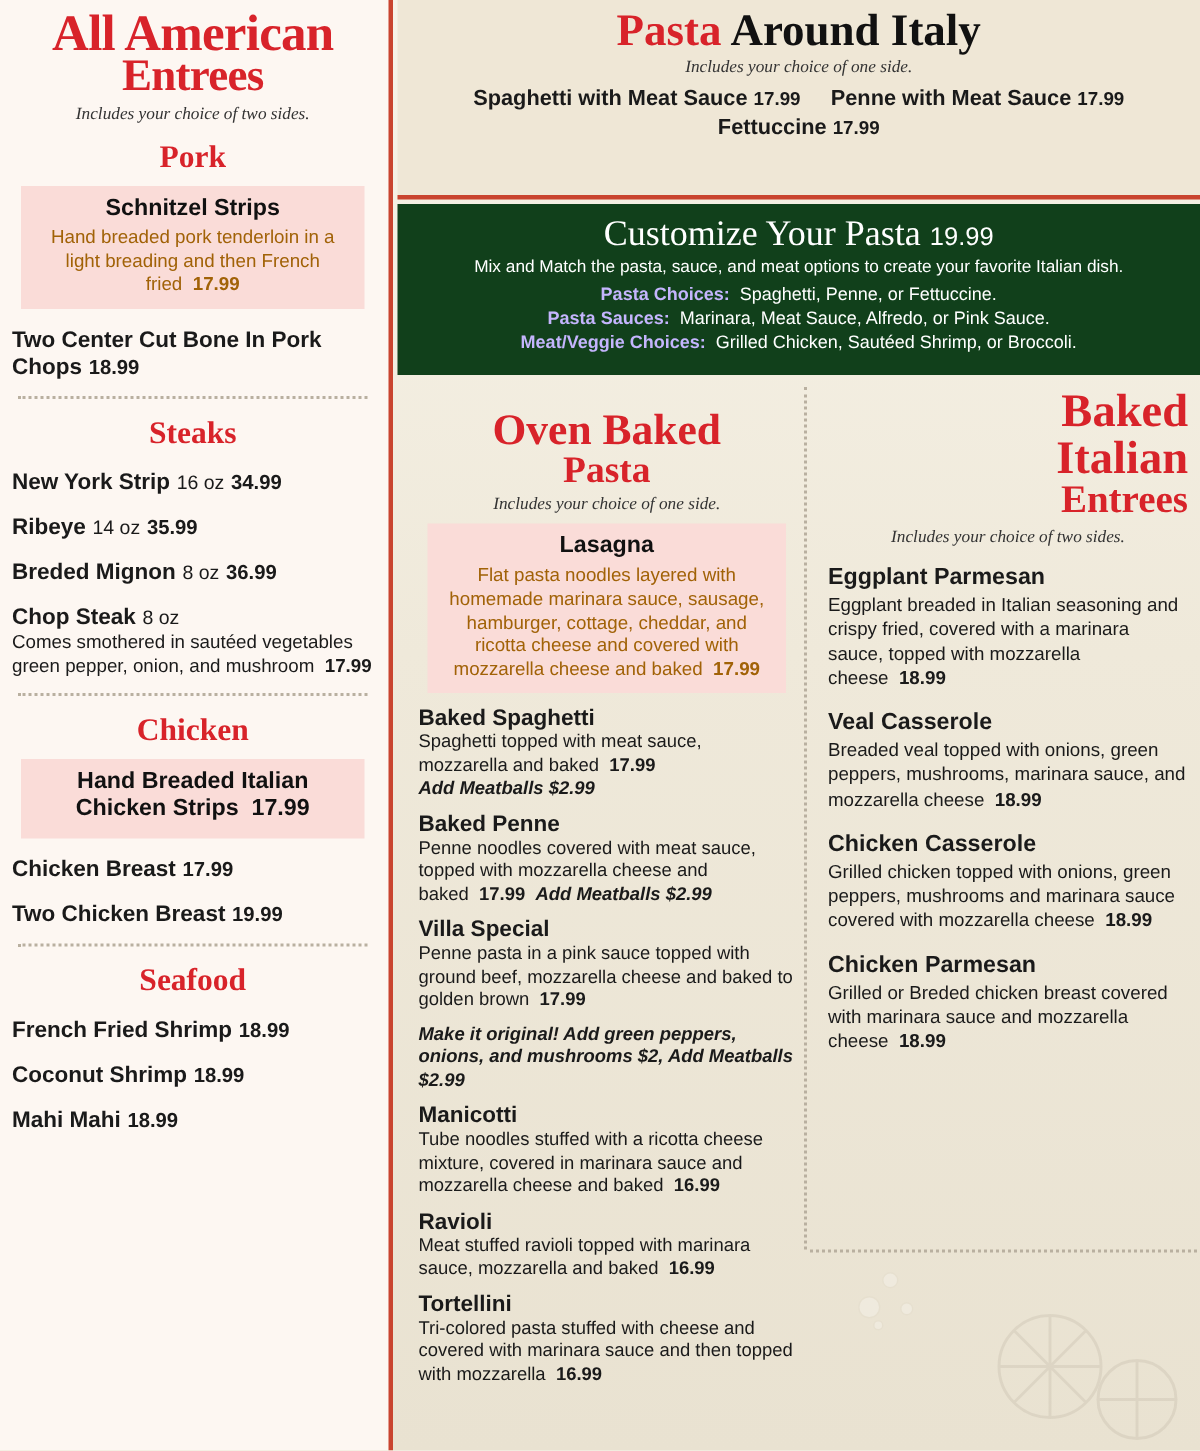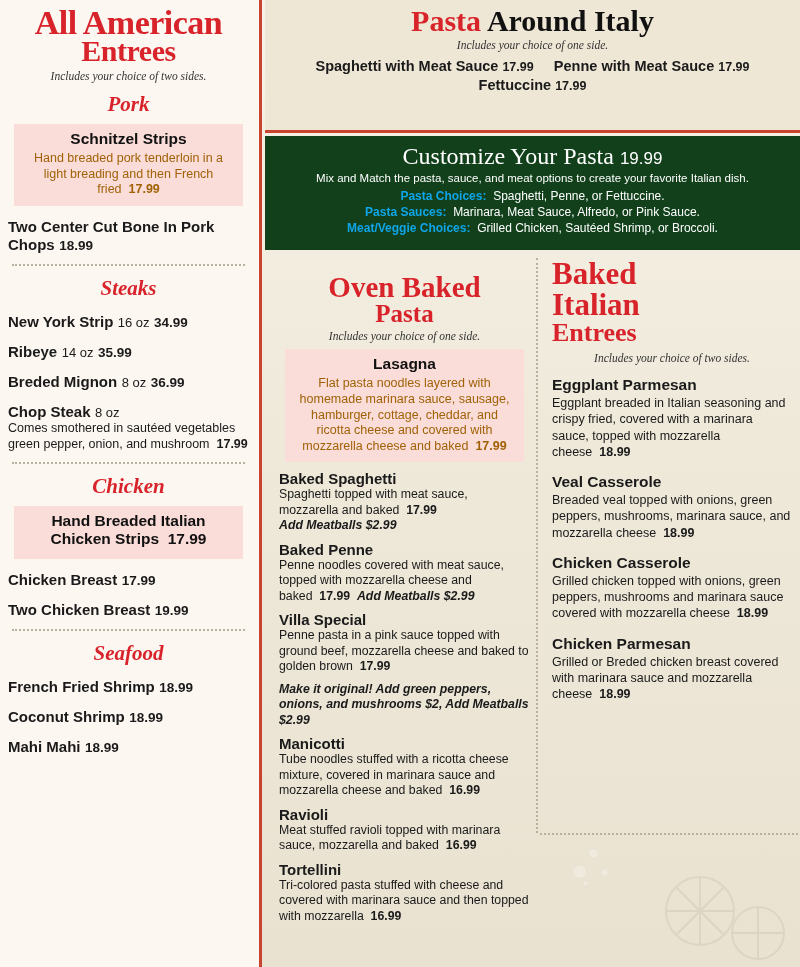--- a/index.html
+++ b/index.html
@@ -47,21 +47,21 @@
     font-family:"Liberation Serif", serif;
   }
   
   .left-title{
     text-align:center;font-size:34px;letter-spacing:-.5px;margin-top:0;
   }
   .left-title .l2{font-size:30px;display:block;margin-top:-4px;}
   .left-sub{text-align:center;margin:4px 0 10px;}
   .cat{
     text-align:center;font-family:"Liberation Serif", serif;
-    font-style:italic;font-weight:bold;color:#d8232a;font-size:21px;
+    font-weight:bold;color:#d8232a;font-size:21px;
     margin:10px 0 7px;
   }
   .hl{
     background:#fadcd8;padding:6px 10px 8px;margin:0 6px 8px;
   }
   .hl .name{
     text-align:center;font-weight:bold;font-size:15.5px;color:#111;margin-bottom:3px;
   }
   .hl .desc{
     text-align:center;font-size:12.5px;line-height:1.25;color:#a16207;
@@ -87,21 +87,21 @@
     position:absolute;left:265px;top:136px;width:535px;height:114px;
     background:#11401b;color:#fff;box-sizing:border-box;padding:6px 10px;
   }
   .cust h2{
     margin:1px 0 2px;text-align:center;font-family:"Liberation Serif", serif;
     font-size:24px;font-weight:normal;
   }
   .cust h2 .pr{font-size:17px;font-family:"Liberation Sans",sans-serif;}
   .cust .intro{text-align:center;font-size:11.5px;margin-bottom:5px;}
   .cust .line{text-align:center;font-size:12px;margin:2px 0;}
-  .cust .line b{color:#0ea5e9;}
+  .cust .line b{color:#c4b5fd;}
   
   .mid-wrap{padding:258px 10px 0 14px;}
   .mid-title{text-align:center;font-size:29px;line-height:.95;}
   .mid-title .l2{display:block;font-size:25px;}
   .mid-sub{text-align:center;margin:5px 0 7px;}
   .mi{margin-bottom:7px;}
   .mi .nm{font-weight:bold;font-size:15px;}
   .mi .ds{font-size:12.3px;line-height:1.26;}
   .mi .pr{font-weight:bold;}
   .addon{font-style:italic;font-weight:bold;font-size:12.3px;}
@@ -109,21 +109,21 @@
   .vdots{
     position:absolute;left:536px;top:258px;width:0;height:575px;
     border-left:2px dotted #b9b0a0;
   }
   .hdots{
     position:absolute;left:540px;top:833px;width:258px;height:0;
     border-top:2px dotted #b9b0a0;
   }
   
   .right-wrap{padding:258px 8px 0 12px;}
-  .right-title{text-align:left;font-size:31px;line-height:1.0;}
+  .right-title{text-align:right;font-size:31px;line-height:1.0;}
   .right-title span{display:block;}
   .right-title .l3{font-size:26px;}
   .right-sub{text-align:center;margin:6px 0 12px;}
   .ri{margin-bottom:13px;}
   .ri .nm{font-weight:bold;font-size:15.5px;margin-bottom:1px;}
   .ri .ds{font-size:12.5px;line-height:1.3;}
   
   .wm{
     position:absolute;right:10px;bottom:6px;width:140px;height:120px;
     opacity:.13;pointer-events:none;

